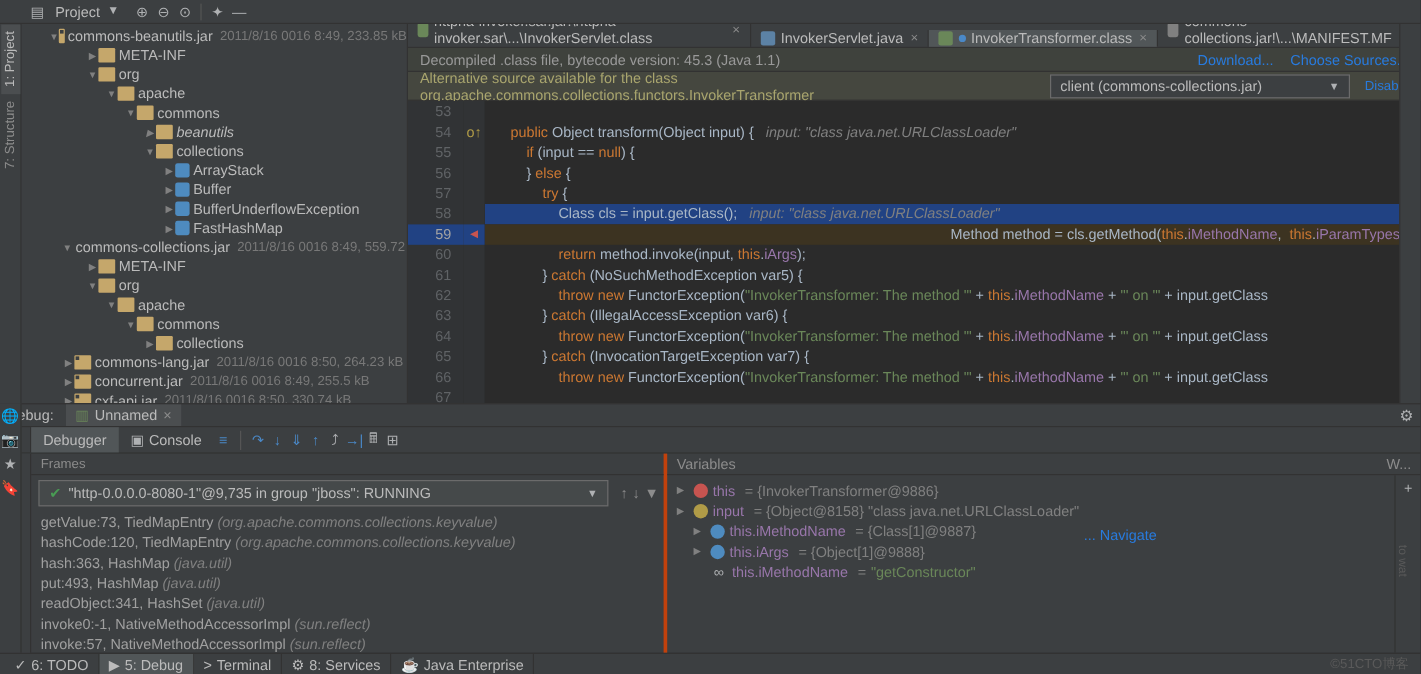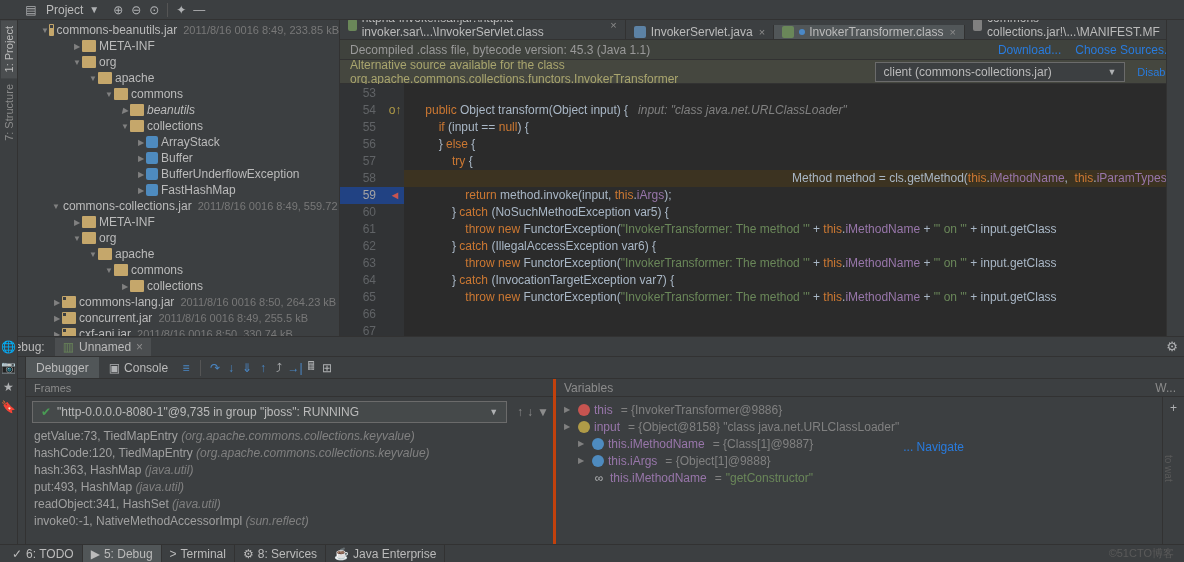--- a/index.html
+++ b/index.html
@@ -313,20 +313,21 @@
           <div></div>
           <div></div>
           <div></div>
         </div>
       <div class="code-lines" id="codelines">
           <div class="line"></div>
           <div class="line">    <span class="k">public</span> Object transform(Object input) {   <span class="cm">input: "class java.net.URLClassLoader"</span></div>
           <div class="line">        <span class="k">if</span> (input == <span class="k">null</span>) {</div>
           <div class="line">        } <span class="k">else</span> {</div>
           <div class="line">            <span class="k">try</span> {</div>
+          <div class="line sel">                Class cls = input.getClass();   <span class="cm">input: "class java.net.URLClassLoader"</span></div>
           <div class="line excl">                Method method = cls.getMethod(<span class="this">this</span>.<span class="f">iMethodName</span>,  <span class="this">this</span>.<span class="f">iParamTypes</span>);</div>
           <div class="line">                <span class="k">return</span> method.invoke(input, <span class="this">this</span>.<span class="f">iArgs</span>);</div>
           <div class="line">            } <span class="k">catch</span> (NoSuchMethodException var5) {</div>
           <div class="line">                <span class="k">throw</span> <span class="k">new</span> FunctorException(<span class="s">"InvokerTransformer: The method '"</span> + <span class="this">this</span>.<span class="f">iMethodName</span> + <span class="s">"' on '"</span> + input.getClass</div>
           <div class="line">            } <span class="k">catch</span> (IllegalAccessException var6) {</div>
           <div class="line">                <span class="k">throw</span> <span class="k">new</span> FunctorException(<span class="s">"InvokerTransformer: The method '"</span> + <span class="this">this</span>.<span class="f">iMethodName</span> + <span class="s">"' on '"</span> + input.getClass</div>
           <div class="line">            } <span class="k">catch</span> (InvocationTargetException var7) {</div>
           <div class="line">                <span class="k">throw</span> <span class="k">new</span> FunctorException(<span class="s">"InvokerTransformer: The method '"</span> + <span class="this">this</span>.<span class="f">iMethodName</span> + <span class="s">"' on '"</span> + input.getClass</div>
         </div>
       <div class="err-stripe"></div>
@@ -391,20 +392,21 @@
           <div>▼</div>
         </div>
       </div>
       <div class="frames-list" id="frameslist">
           <div><span>getValue:73, TiedMapEntry </span><span class="loc">(org.apache.commons.collections.keyvalue)</span></div>
           <div><span>hashCode:120, TiedMapEntry </span><span class="loc">(org.apache.commons.collections.keyvalue)</span></div>
           <div><span>hash:363, HashMap </span><span class="loc">(java.util)</span></div>
           <div><span>put:493, HashMap </span><span class="loc">(java.util)</span></div>
           <div><span>readObject:341, HashSet </span><span class="loc">(java.util)</span></div>
           <div><span>invoke0:-1, NativeMethodAccessorImpl </span><span class="loc">(sun.reflect)</span></div>
+          <div><span>invoke:57, NativeMethodAccessorImpl </span><span class="loc">(sun.reflect)</span></div>
         </div>
     </div>
     <div class="vars-pane">
       <div class="pane-header" style="justify-content:space-between">
         <span>Variables</span>
         <span style="margin-left:auto">W...</span>
       </div>
       <div style="flex:1;display:flex">
         <div class="vars-list" id="varslist">
             <div class="var-row">

